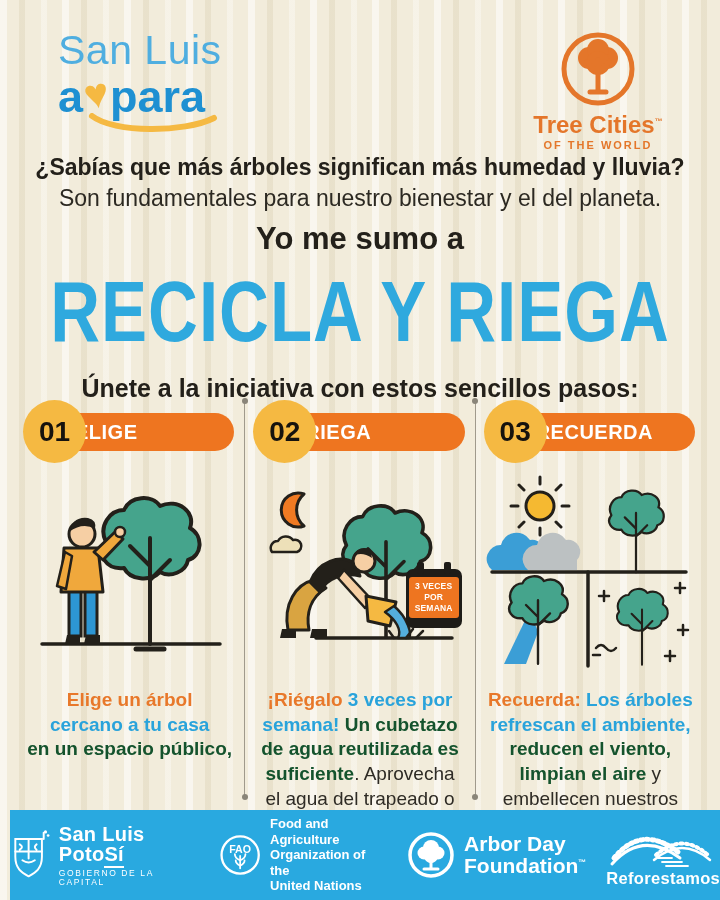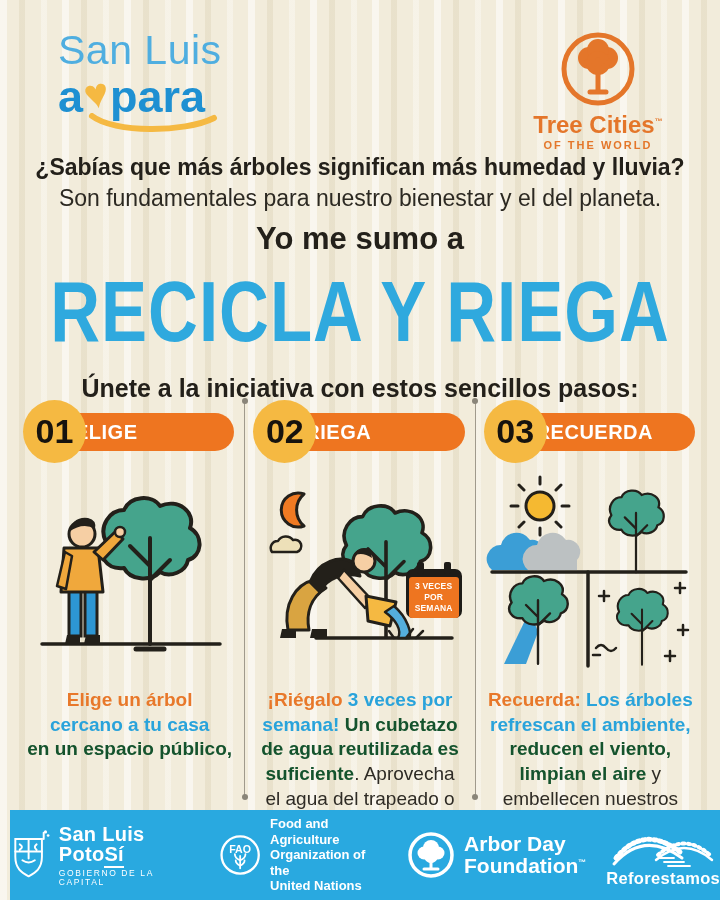--- a/index.html
+++ b/index.html
@@ -44,24 +44,24 @@
   .vdiv{width:1px;background:#A09A8C;position:relative;margin-bottom:12px;}
   .vdiv::before,.vdiv::after{content:"";position:absolute;left:-2.5px;width:6px;height:6px;border-radius:50%;background:#8A8579;}
   .vdiv::before{top:-2px;} .vdiv::after{bottom:-2px;}
 
   .step-header{position:relative;height:64px;margin-bottom:6px;flex:none;}
   .step-pill{position:absolute;left:30px;right:2px;top:13px;height:38px;border-radius:19px;
     background:var(--orange,#EE7520);display:flex;align-items:center;padding-left:22px;box-sizing:border-box;}
   .step-label{color:#fff;font-weight:bold;font-size:20px;letter-spacing:.5px;}
   .step-circle{position:absolute;left:0;top:0;width:63px;height:63px;border-radius:50%;
     background:var(--yellow,#F5B942);display:flex;align-items:center;justify-content:center;z-index:2;}
-  .step-number{font-size:34px;font-weight:bold;color:#16130e;}
+  .step-number{font-size:28px;font-weight:bold;color:#16130e;}
 
   .illus{position:relative;height:202px;flex:none;display:flex;justify-content:center;align-items:flex-end;}
-  .calendar{position:absolute;right:5px;top:99px;width:56px;background:#1E1C18;border-radius:7px;padding:8px 3px 0;box-sizing:border-box;}
+  .calendar{position:absolute;right:5px;top:99px;width:56px;background:#1E1C18;border-radius:7px;padding:8px 3px 10px;box-sizing:border-box;}
   .calendar::before,.calendar::after{content:"";position:absolute;top:-7px;width:7px;height:12px;background:#1E1C18;border-radius:2px;}
   .calendar::before{left:11px;} .calendar::after{right:11px;}
   .calendar-inner{background:var(--orange,#EE7520);border-radius:3px;padding:4px 1px;text-align:center;}
   .calendar-inner span{display:block;color:#fff;font-weight:bold;font-size:8.5px;line-height:1.3;letter-spacing:.2px;}
 
   .desc{margin-top:16px;text-align:center;font-size:19px;line-height:1.3;white-space:pre-line;}
   .sg{white-space:pre-line;}
   .sg-orange{color:var(--text-orange,#E8782A);font-weight:bold;}
   .sg-blue{color:var(--text-blue,#29A3DB);font-weight:bold;}
   .sg-bold{color:#14532d;font-weight:bold;}
@@ -71,21 +71,21 @@
   .footer{left:10px;right:0;top:810px;height:90px;background:var(--footer-blue,#29A9E0);
     display:flex;align-items:center;justify-content:center;gap:20px;color:#fff;}
   .flogo{display:flex;align-items:center;gap:8px;}
   .slp-text{display:flex;flex-direction:column;align-items:center;line-height:1;}
   .slp-name{font-size:20px;font-weight:bold;letter-spacing:.3px;}
   .slp-tail{border-bottom:2px solid #fff;padding-bottom:1px;}
   .slp-tag{font-size:8.5px;letter-spacing:1.6px;margin-top:5px;}
   .fao-lines{font-size:13px;font-weight:bold;line-height:1.2;}
   .arbor-text{font-size:21px;font-weight:bold;line-height:1.05;}
   .tm{font-size:8px;vertical-align:super;}
-  .refo{display:flex;flex-direction:column;align-items:center;line-height:1;}
+  .refo{display:flex;flex-direction:column;align-items:flex-start;line-height:1;}
   .refo-name{font-size:16.5px;font-weight:bold;margin-top:2px;letter-spacing:.3px;}
 </style>
 </head>
 <body>
 
 <svg width="0" height="0" style="position:absolute" aria-hidden="true">
   <defs>
     <g id="tree-shape">
       <path d="M-26,-46 C-20,-60 2,-62 10,-50 C28,-58 46,-44 40,-28 C54,-20 52,0 38,4 C36,16 20,22 10,16 C0,26 -20,24 -26,12 C-44,14 -54,-2 -44,-14 C-52,-30 -40,-46 -26,-46 Z" fill="#45A48C" stroke="#23201A" stroke-width="4" stroke-linejoin="round"></path>
       <path d="M0,88 L0,-18 M0,10 L-20,-10 M0,24 L20,4" fill="none" stroke="#23201A" stroke-width="4" stroke-linecap="round"></path>

